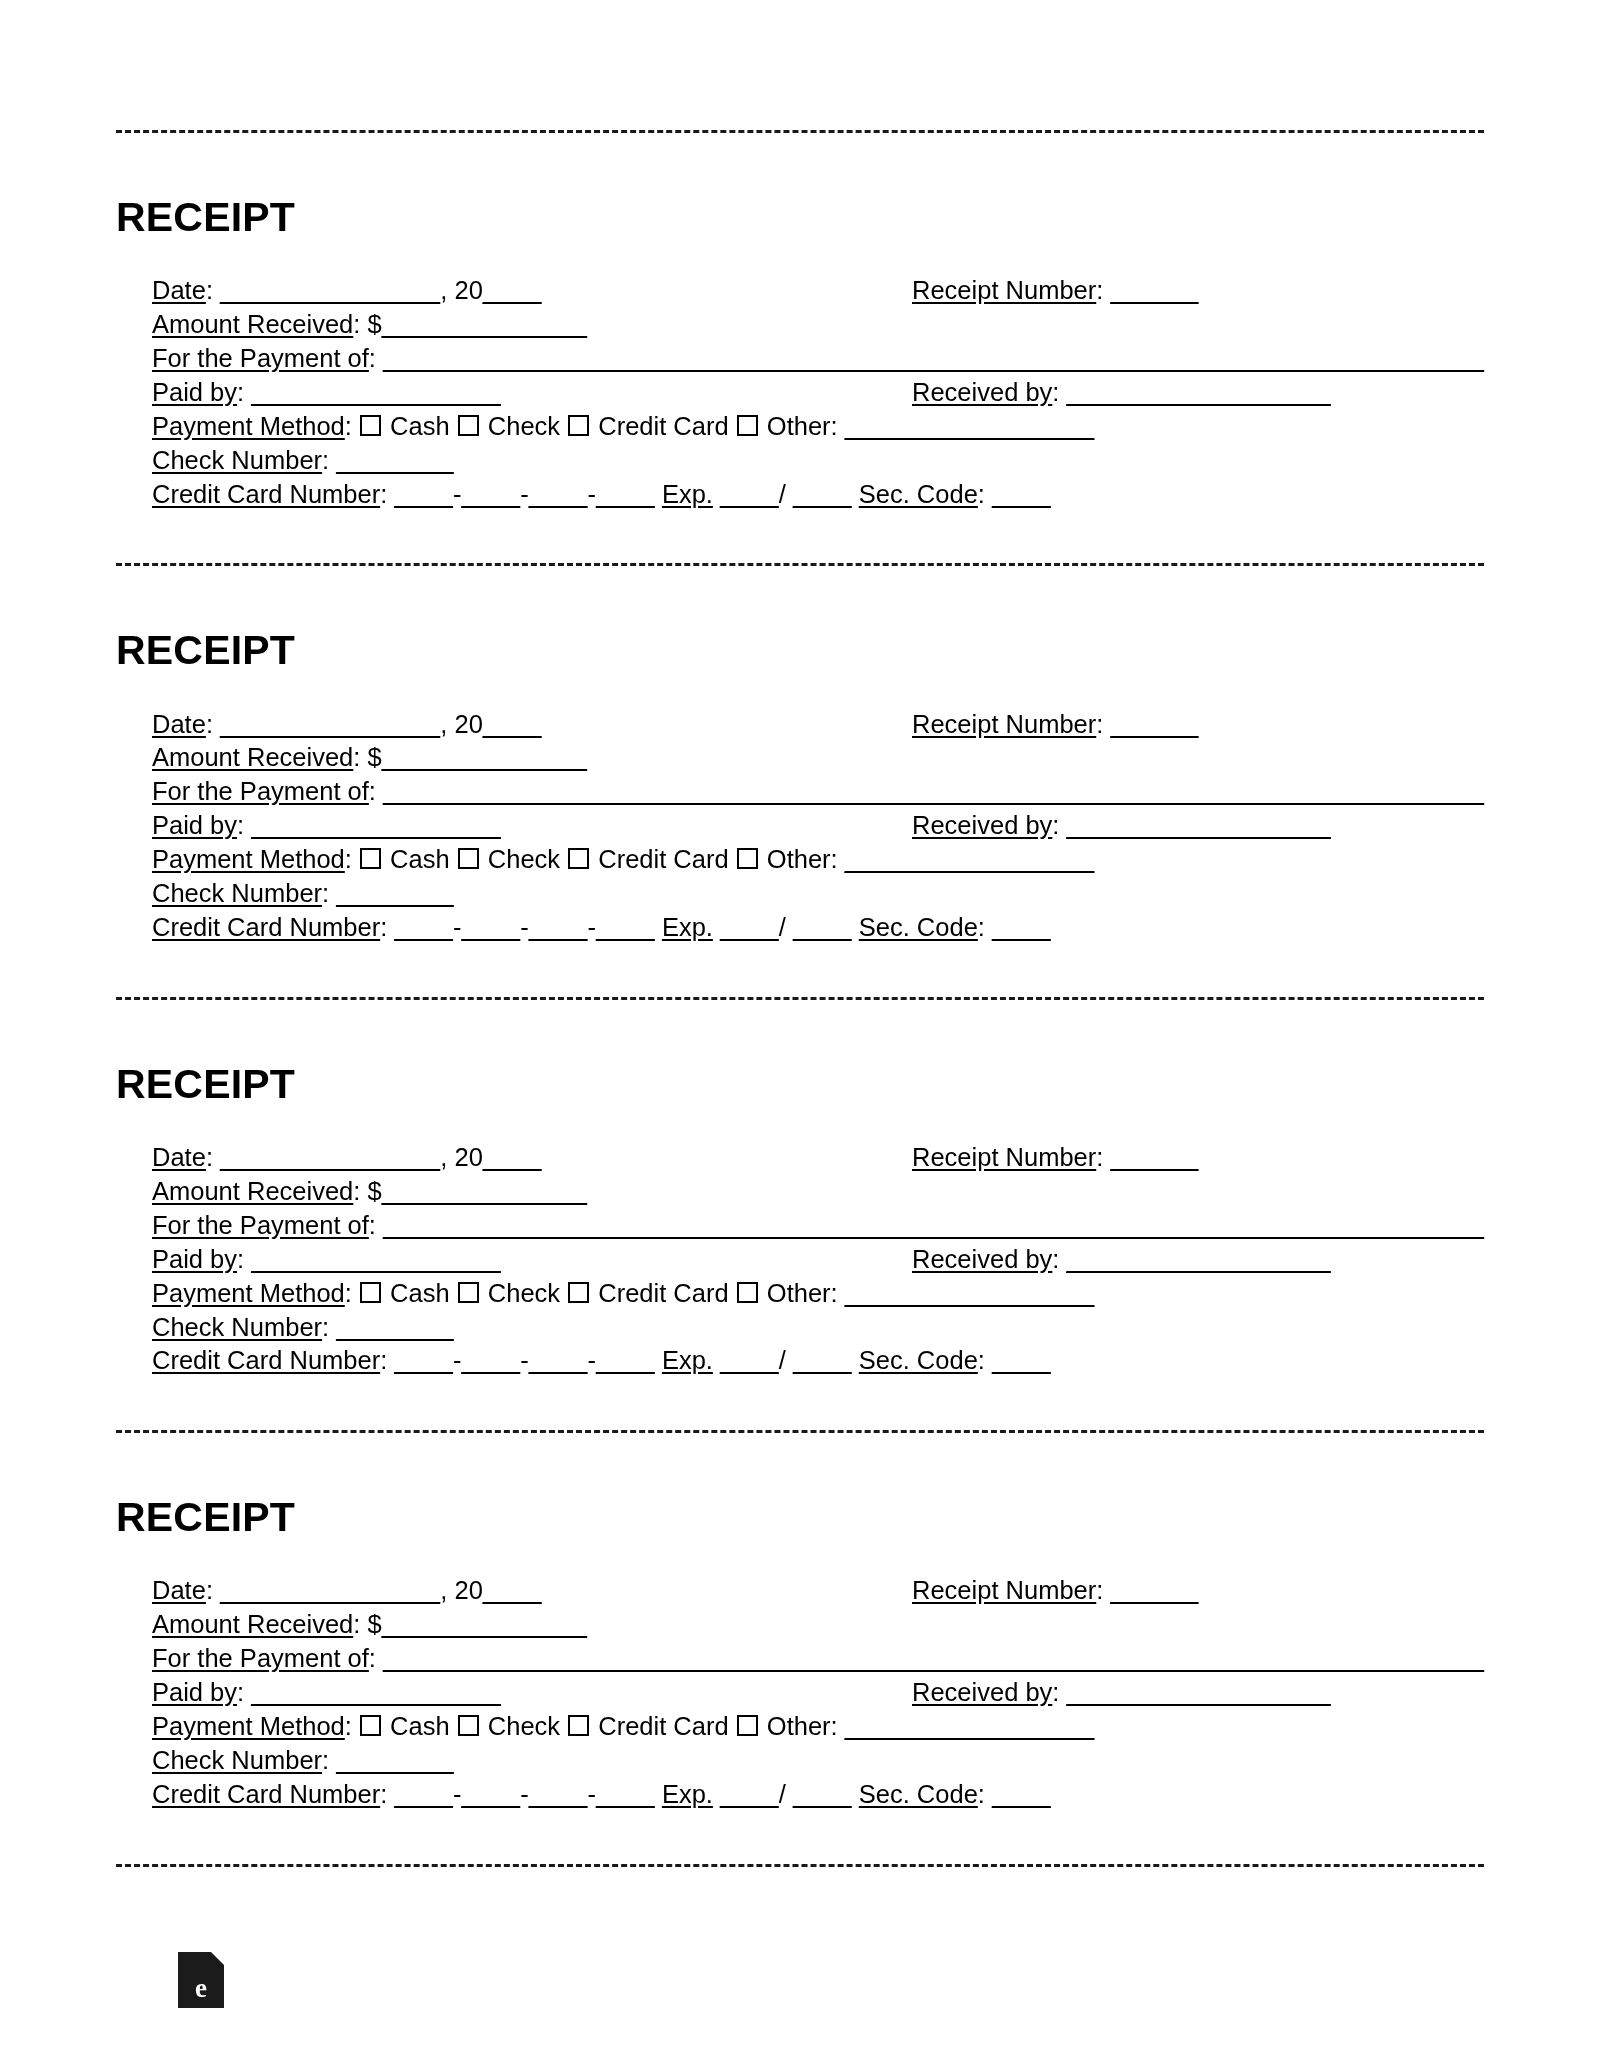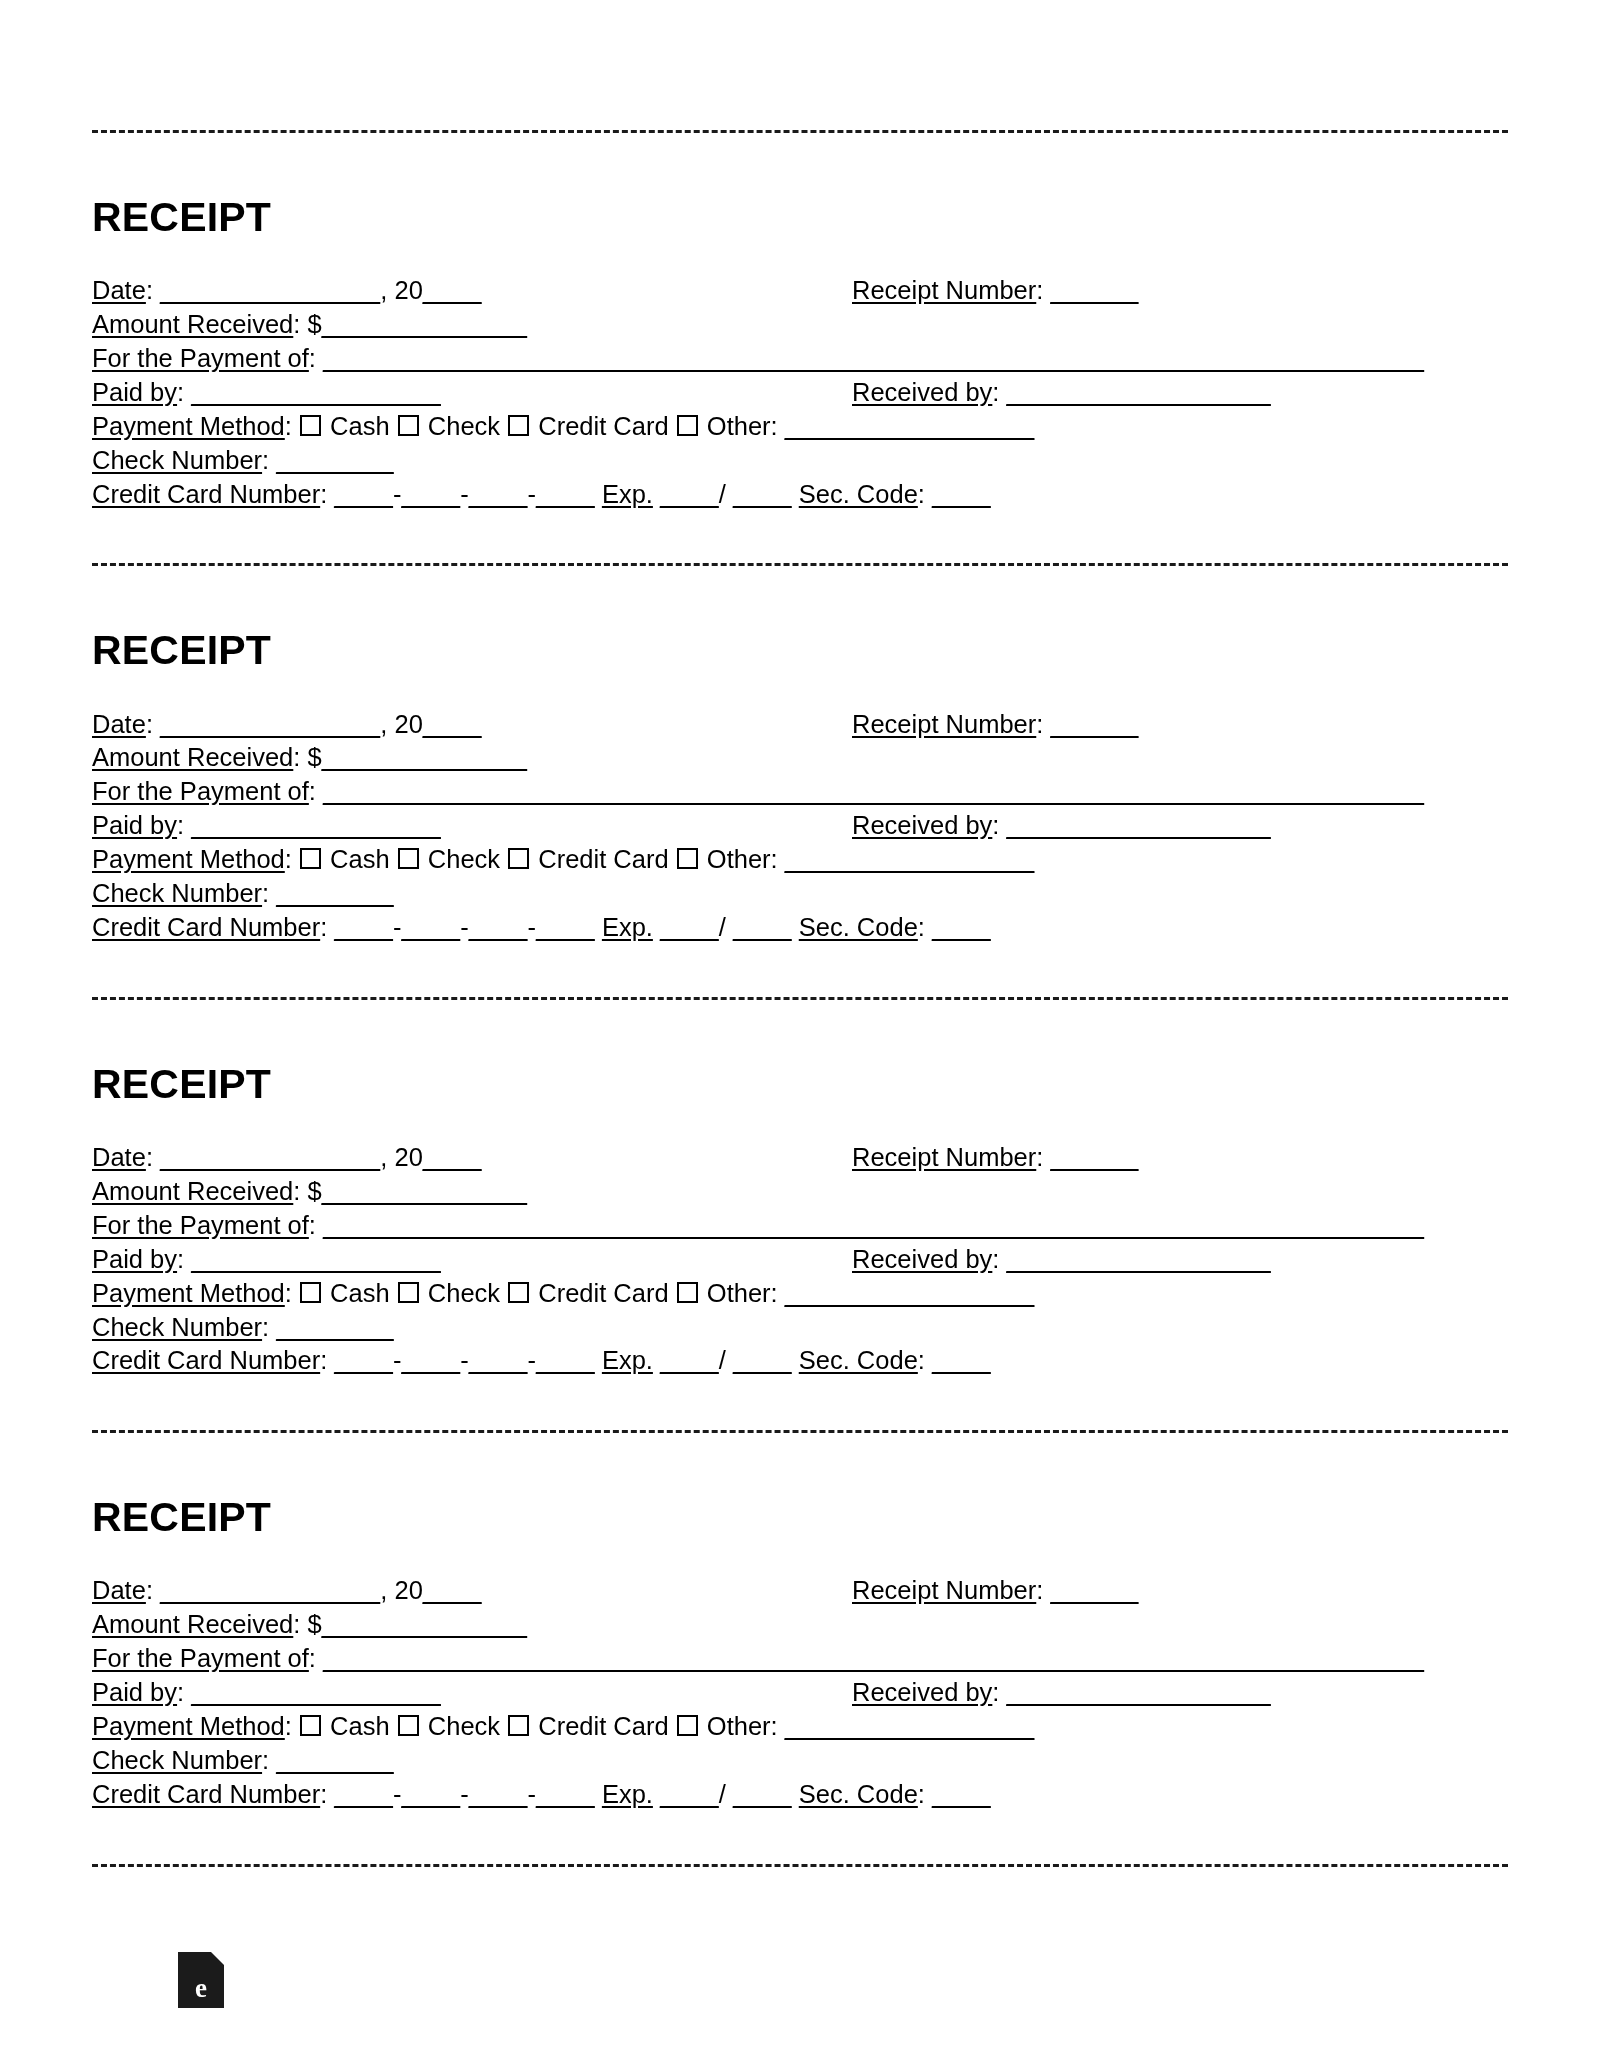--- a/index.html
+++ b/index.html
@@ -12,21 +12,21 @@
     height: 2070px;
     font-family: "Liberation Sans", sans-serif;
     color: #000000;
     position: relative;
     overflow: hidden;
   }
   .page {
     width: 1600px;
     height: 2070px;
     box-sizing: border-box;
-    padding: 0 92px;
+    padding: 0 116px;
     position: relative;
   }
   .dashed-rule {
     height: 0;
     border-top: 3px dashed #1a1a1a;
     margin: 0;
   }
   .receipt-block {
     position: relative;
   }
@@ -37,20 +37,21 @@
     margin: 0;
     line-height: 1.1;
   }
   .lines {
     font-size: 25.5px;
     line-height: 1.33;
   }
   .line {
     white-space: nowrap;
     position: relative;
+    margin-left: 36px;
   }
   .u {
     text-decoration: underline;
     text-underline-offset: 3px;
   }
   .fill {
     text-decoration: underline;
     text-underline-offset: 3px;
     letter-spacing: 0.5px;
   }

